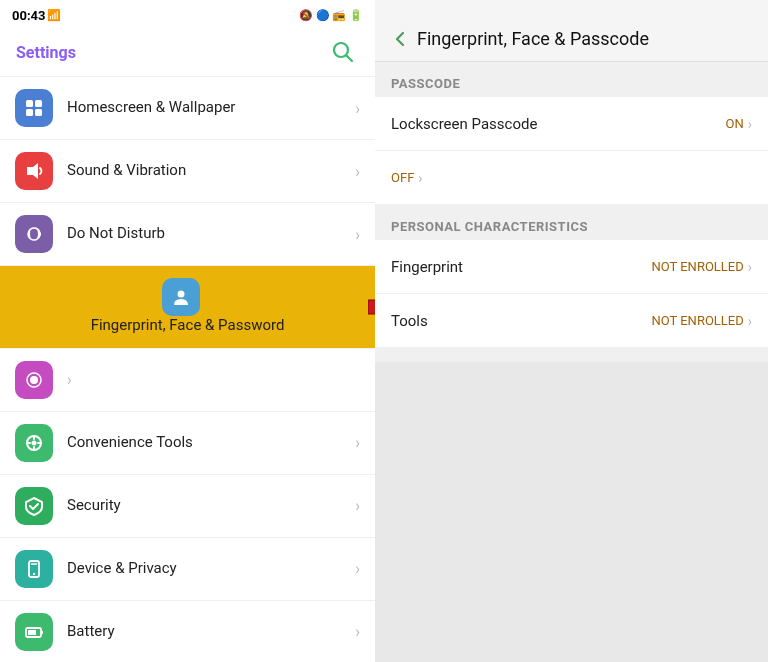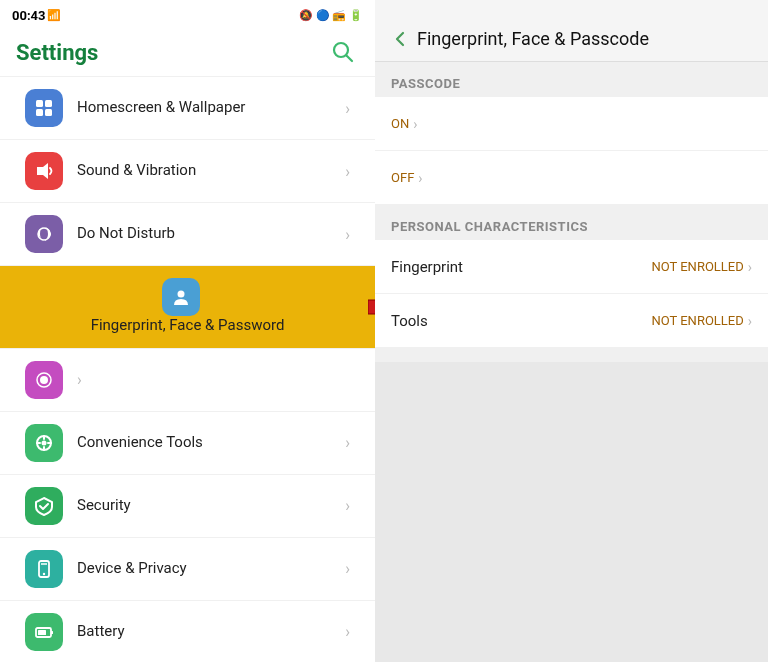--- a/index.html
+++ b/index.html
@@ -49,42 +49,42 @@
 
     
     .settings-header {
       padding: 8px 16px 8px 16px;
       display: flex;
       justify-content: space-between;
       align-items: center;
       border-bottom: 1px solid #f0f0f0;
     }
     .settings-title {
-      font-size: 22px;
+      font-size: 16px;
       font-weight: 700;
-      color: #15803d;
+      color: #8b5cf6;
     }
     .search-icon-btn {
       width: 32px;
       height: 32px;
       display: flex;
       align-items: center;
       justify-content: center;
       cursor: pointer;
     }
 
     
     .settings-list {
       flex: 1;
       overflow-y: auto;
     }
     .settings-item {
       display: flex;
       align-items: center;
-      padding: 12px 25px;
+      padding: 12px 15px;
       border-bottom: 1px solid #f0f0f0;
       cursor: pointer;
       position: relative;
       background: #fff;
       min-height: 62px;
     }
     .settings-item.active {
       background: #eab308;
       flex-direction: column;
     }
@@ -358,20 +358,21 @@
       </svg>
     </div>
     <span class="right-title">Fingerprint, Face &amp; Passcode</span>
   </div>
 
   <div class="right-content">
 
     <div class="section-header">PASSCODE</div>
 
     <div class="detail-item">
+      <span class="detail-item-label">Lockscreen Passcode</span>
       <span class="detail-item-value">ON</span>
       <span class="detail-chevron">›</span>
     </div>
 
     <div class="detail-item">
       <span class="detail-item-value">OFF</span>
       <span class="detail-chevron">›</span>
     </div>
 
     <div class="section-header">PERSONAL CHARACTERISTICS</div>

